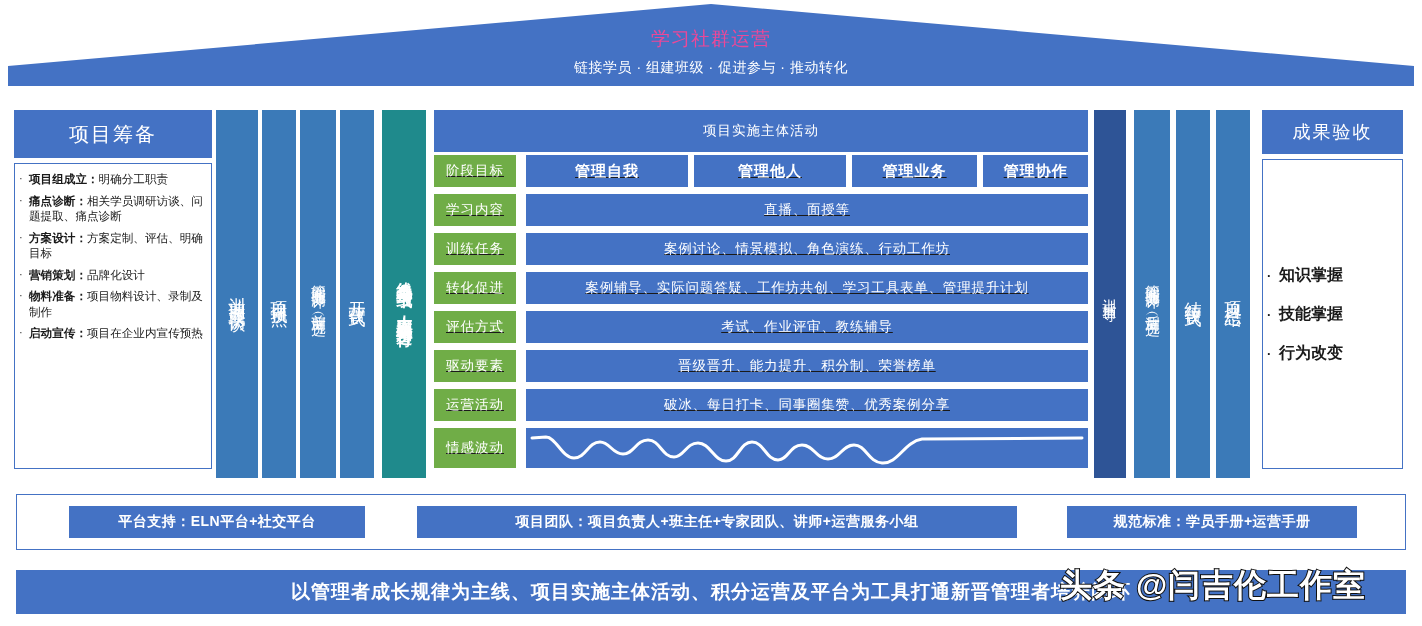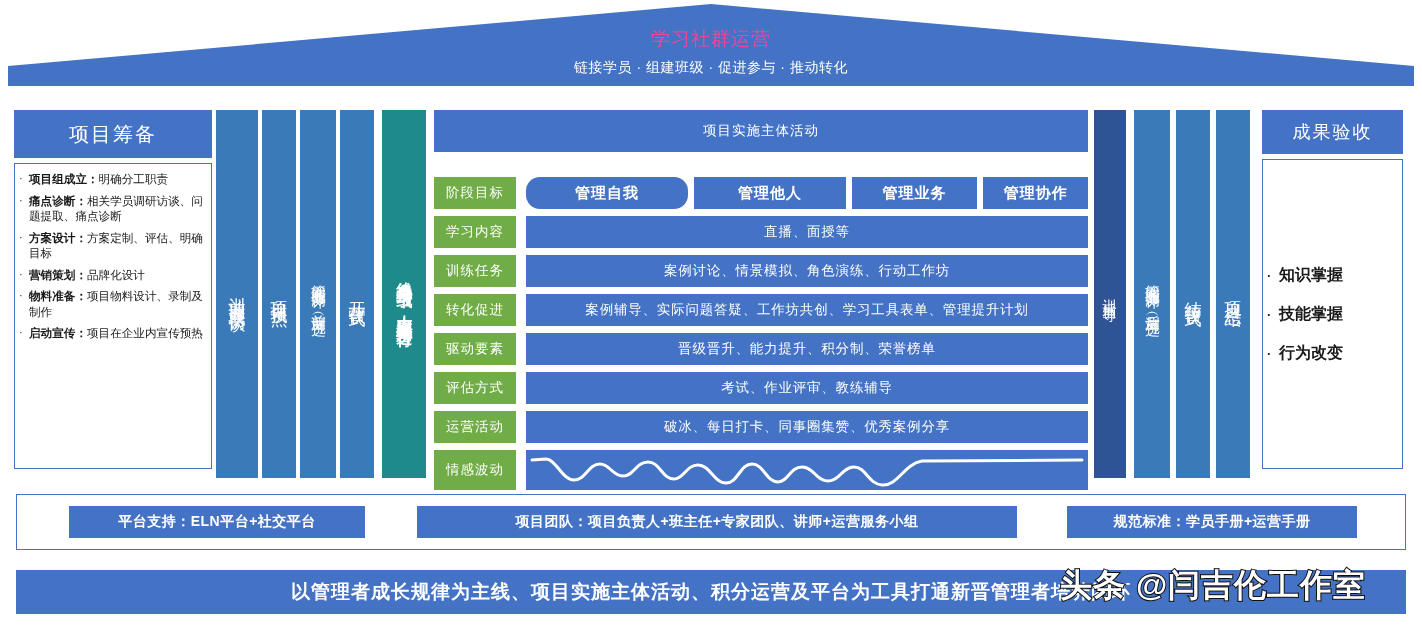--- a/index.html
+++ b/index.html
@@ -38,30 +38,30 @@
   .vstrip.teal{background:#1F8A8C;}
   .vstrip.teal span{font-size:16px;font-weight:bold;letter-spacing:2px;}
   .vstrip.dark{background:#2E5496;}
   .vstrip.dark span{font-size:14px;letter-spacing:3px;}
   .vstrip.small span{font-size:14.5px;letter-spacing:2px;}
 
   
   .center{position:absolute;left:434px;top:110px;width:654px;height:368px;}
   .c-title{height:42px;background:#4472C4;display:flex;align-items:center;justify-content:center;
            color:#fff;font-size:13.5px;letter-spacing:1px;}
-  .c-rows{margin-top:25px;}
+  .c-rows{margin-top:3px;text-decoration:underline;}
   .c-row{display:flex;align-items:stretch;margin-bottom:7px;height:32px;}
   .c-label{width:82px;flex:0 0 82px;background:#70AD47;color:#fff;font-size:13.5px;
            display:flex;align-items:center;justify-content:center;letter-spacing:1px;}
   .c-val{flex:1;margin-left:10px;background:#4472C4;color:#fff;font-size:13.5px;
          display:flex;align-items:center;justify-content:center;letter-spacing:.8px;}
   .goals{flex:1;margin-left:10px;display:flex;gap:6px;}
   .goal{background:#4472C4;color:#fff;font-size:15px;font-weight:bold;
         display:flex;align-items:center;justify-content:center;letter-spacing:1px;}
-  .goal.g0{flex:1.55;border-radius:14px;}
+  .goal.g0{flex:1.55;}
   .goal.g1{flex:1.45;}
   .goal.g2{flex:1.2;}
   .goal.g3{flex:1.0;}
   .c-row.wave{height:40px;}
   .wave-box{flex:1;margin-left:10px;background:#4472C4;position:relative;overflow:hidden;}
   .wave-box svg{position:absolute;left:0;top:0;}
 
   
   .right-panel{position:absolute;left:1262px;top:110px;width:141px;height:368px;}
   .rp-head{height:44px;background:#4472C4;display:flex;align-items:center;justify-content:center;}
@@ -179,26 +179,26 @@
       </div>
       <div class="c-row">
         <div class="c-label">训练任务</div>
         <div class="c-val">案例讨论、情景模拟、角色演练、行动工作坊</div>
       </div>
       <div class="c-row">
         <div class="c-label">转化促进</div>
         <div class="c-val">案例辅导、实际问题答疑、工作坊共创、学习工具表单、管理提升计划</div>
       </div>
       <div class="c-row">
+        <div class="c-label">评估方式</div>
+        <div class="c-val">考试、作业评审、教练辅导</div>
+      </div>
+      <div class="c-row">
         <div class="c-label">驱动要素</div>
         <div class="c-val">晋级晋升、能力提升、积分制、荣誉榜单</div>
-      </div>
-      <div class="c-row">
-        <div class="c-label">评估方式</div>
-        <div class="c-val">考试、作业评审、教练辅导</div>
       </div>
       <div class="c-row">
         <div class="c-label">运营活动</div>
         <div class="c-val">破冰、每日打卡、同事圈集赞、优秀案例分享</div>
       </div>
 
       <div class="c-row wave">
         <div class="c-label">情感波动</div>
         <div class="wave-box">
           <svg width="562" height="40" viewBox="0 0 562 40" preserveAspectRatio="none">

